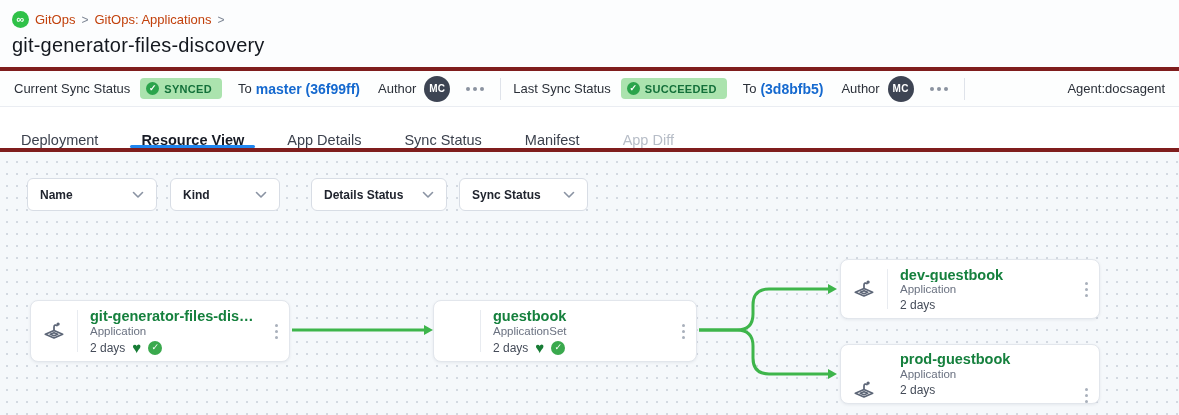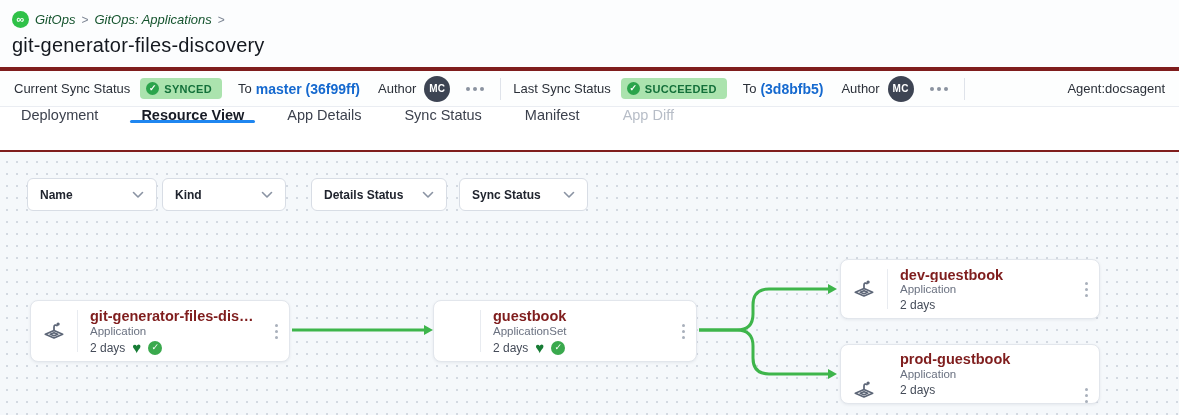--- a/index.html
+++ b/index.html
@@ -11,21 +11,21 @@
   .page { position:relative; width:1179px; height:415px; }
 
   
   .header { height:67px; padding:11px 14px 0 12px; background:#fcfdfe; }
   .breadcrumb { display:flex; align-items:center; gap:6px; font-size:13px; }
   .crumb-logo {
     width:17px; height:17px; border-radius:50%; background:#2fc148;
     color:#fff; display:flex; align-items:center; justify-content:center;
     font-size:11px; font-weight:bold; line-height:1;
   }
-  .crumb-link { color:#14532d; text-decoration:none; cursor:pointer;font-style:italic; }
+  .crumb-link { color:#c2410c; text-decoration:none; cursor:pointer; }
   .crumb-sep { color:#7d8694; font-size:12px; }
   .page-title { margin-top:6px; font-size:20px; font-weight:400; color:#14181f; letter-spacing:.2px; }
 
   
   .status-bar {
     height:40px; background:#fdfefe; border-top:4px solid #7f1d1d; border-bottom:1px solid #eaedf2;
     display:flex; align-items:center; padding:0 14px; font-size:13px; color:#2b3039;
   }
   .sb-label { white-space:nowrap; }
   .pill {
@@ -45,22 +45,22 @@
     display:inline-flex; align-items:center; justify-content:center;
     font-size:10px; font-weight:700; letter-spacing:.3px; flex:none;
   }
   .dots-menu { display:inline-flex; gap:3px; margin-left:12px; cursor:pointer; padding:4px; }
   .dots-menu i { width:4px; height:4px; border-radius:50%; background:#8b93a0; }
   .v-div { width:1px; height:22px; background:#dfe3ea; margin:0 12px; flex:none; }
   .agent-group { margin-left:auto; display:flex; gap:0; font-size:13px; color:#2b3039; }
 
   
   .tabs {
-    height:45px; background:#ffffff; border-bottom:2px solid #7f1d1d;
-    display:flex; align-items:flex-start; padding-left:21px; gap:43px; font-size:14.5px;
+    height:45px; background:#ffffff; border-bottom:4px solid #7f1d1d;
+    display:flex; align-items:flex-end; padding-left:21px; gap:43px; font-size:14.5px;
   }
   .tab { display:flex; align-items:center; color:#3c414d; cursor:pointer; position:relative; }
   .tab.active { color:#171b25; font-weight:700; }
   .tab.active::after {
     content:""; position:absolute; left:-11px; right:-11px; bottom:0; height:3px;
     background:#1f86f0; border-radius:3px;
   }
   .tab.disabled { color:#b7bdc7; cursor:default; }
 
   
@@ -80,21 +80,21 @@
   .edges { position:absolute; inset:0; pointer-events:none; }
 
   .node {
     position:absolute; width:260px; height:60px; background:#fff;
     border:1px solid #e2e6ec; border-radius:8px; box-shadow:0 1px 3px rgba(20,30,50,.07);
     display:flex; align-items:stretch;
   }
   .node-icon-box { width:46px; display:flex; align-items:center; justify-content:center; flex:none; }
   .node-sep { width:1px; background:#e8ebf0; margin:9px 0; flex:none; }
   .node-body { flex:1; min-width:0; padding:7px 4px 6px 12px; display:flex; flex-direction:column; justify-content:center; }
-  .node-title { font-size:14.5px; font-weight:700; color:#7f1d1d; white-space:nowrap; overflow:hidden; text-overflow:ellipsis; }
+  .node-title { font-size:14.5px; font-weight:700; color:#15803d; white-space:nowrap; overflow:hidden; text-overflow:ellipsis; }
   .node-kind { font-size:11.5px; color:#6a7180; margin-top:1px; }
   .node-meta { display:flex; align-items:center; gap:7px; margin-top:3px; font-size:12px; color:#454c59; }
   .heart { color:#177c35; font-size:15px; line-height:1; }
   .sync-ok {
     width:14px; height:14px; border-radius:50%; background:#3aa94d; color:#fff;
     display:inline-flex; align-items:center; justify-content:center; font-size:9px; line-height:1;
   }
   .kebab { width:26px; display:flex; flex-direction:column; gap:3px; align-items:center; justify-content:center; cursor:pointer; flex:none; }
   .kebab i { width:3px; height:3px; border-radius:50%; background:#a9b0bb; }
 </style>
@@ -163,21 +163,21 @@
   <div class="canvas">
 
     <div class="filter" style="left:27px; width:130px;">
       <span>Name</span>
       <span class="chev">
           <svg width="12" height="8" viewBox="0 0 12 8">
             <path d="M1.5 1.5 L6 6 L10.5 1.5" fill="none" stroke="currentColor" stroke-width="1.6" stroke-linecap="round" stroke-linejoin="round"></path>
           </svg>
         </span>
     </div>
-    <div class="filter" style="left:162px; width:124px;">
+    <div class="filter" style="left:170px; width:110px;">
       <span>Kind</span>
       <span class="chev">
           <svg width="12" height="8" viewBox="0 0 12 8">
             <path d="M1.5 1.5 L6 6 L10.5 1.5" fill="none" stroke="currentColor" stroke-width="1.6" stroke-linecap="round" stroke-linejoin="round"></path>
           </svg>
         </span>
     </div>
     <div class="filter" style="left:311px; width:136px;">
       <span>Details Status</span>
       <span class="chev">

